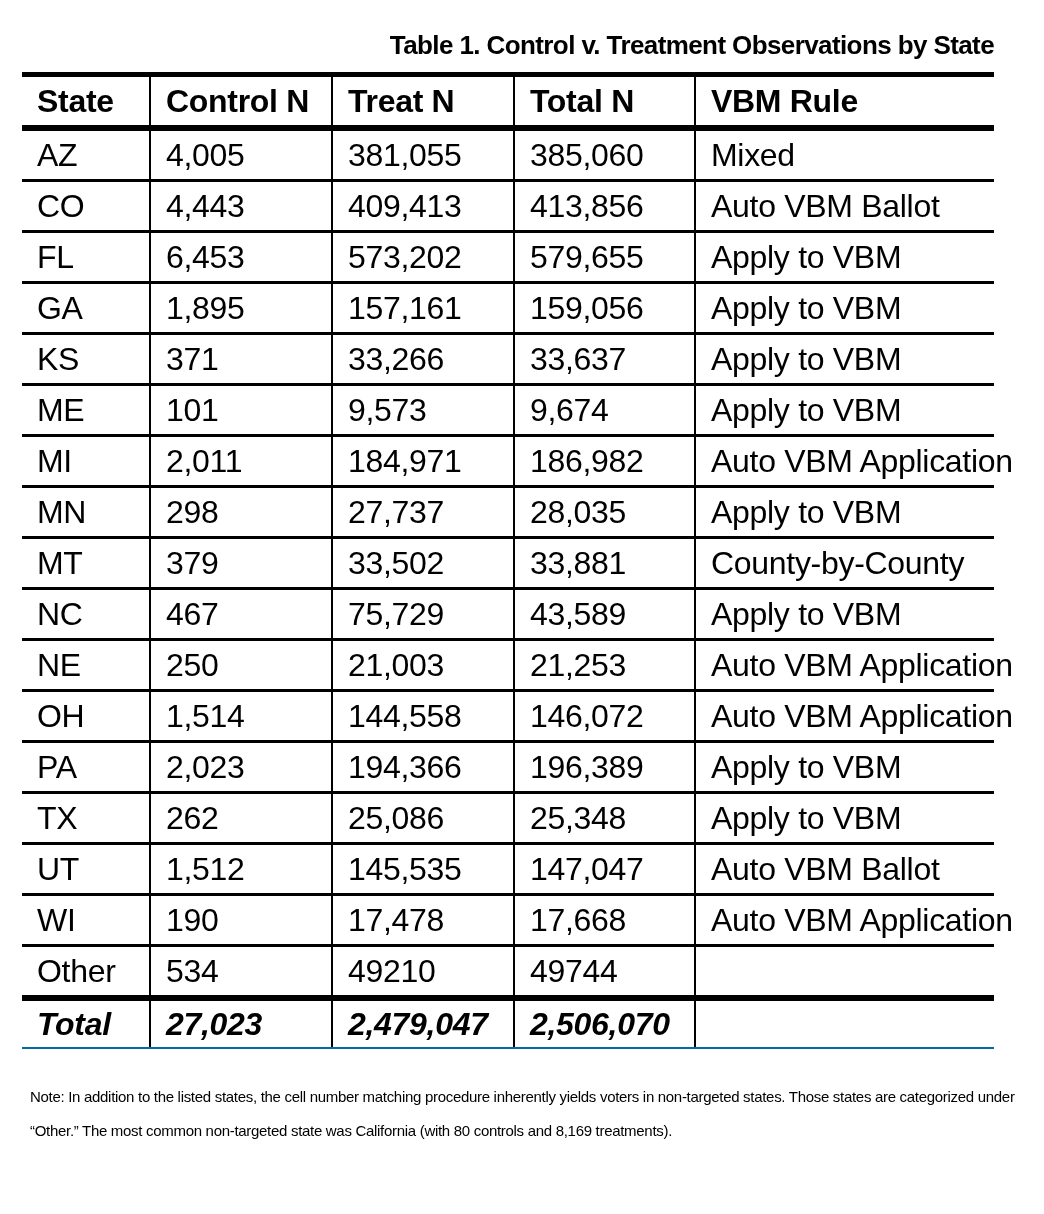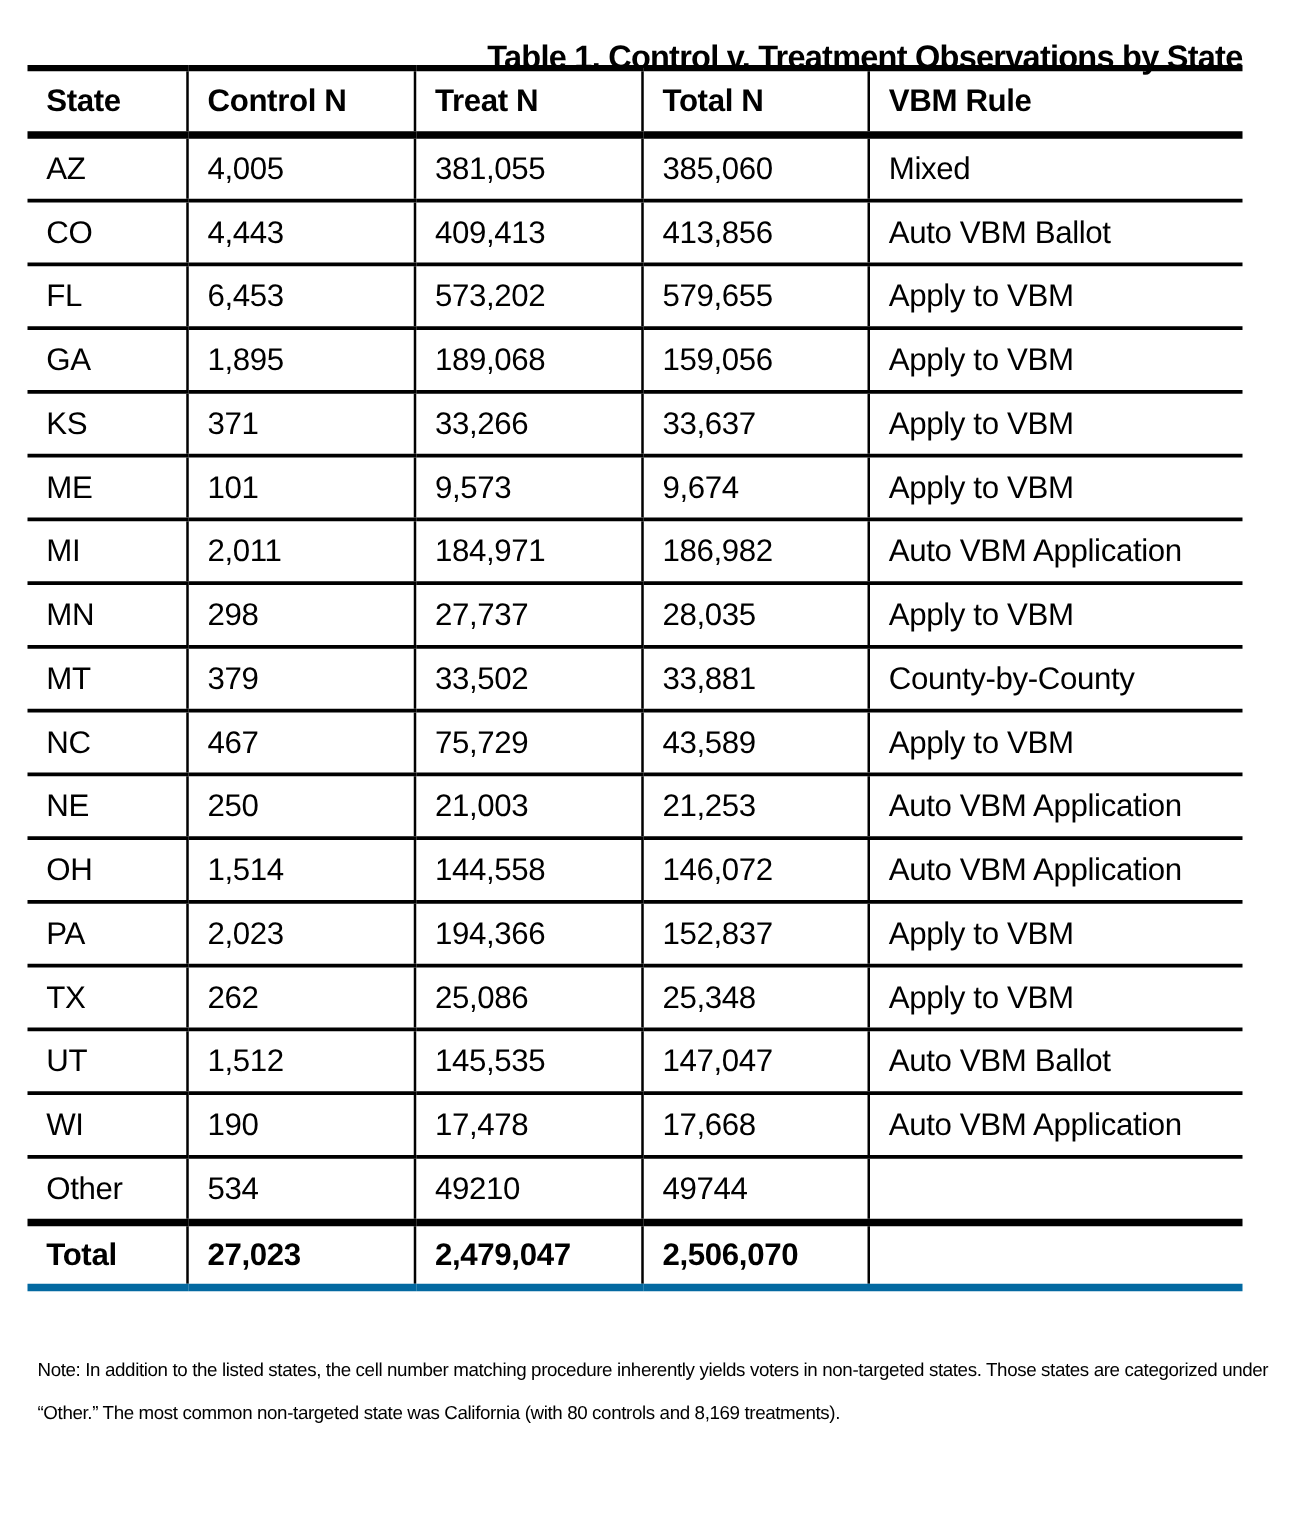--- a/index.html
+++ b/index.html
@@ -1,28 +1,28 @@
 <!DOCTYPE html>
 <html><head>
 <meta charset="utf-8">
 <style>
   html, body { margin: 0; padding: 0; background: #ffffff; }
   body { width: 1044px; height: 1214px; position: relative; font-family: "Liberation Sans", sans-serif; color: #000; }
   .title { position: absolute; left: 22px; width: 972px; top: 30px; text-align: right; font-weight: bold; font-size: 26px; letter-spacing: -0.6px; }
-  table.tbl { position: absolute; left: 22px; top: 52px; width: 972px; border-collapse: collapse; table-layout: fixed; font-size: 25px; letter-spacing: -0.3px; }
+  table.tbl { position: absolute; left: 22px; top: 72px; width: 972px; border-collapse: collapse; table-layout: fixed; font-size: 32px; letter-spacing: -0.3px; }
   table.tbl col.c0 { width: 128px; }
   table.tbl col.c1 { width: 182px; }
   table.tbl col.c2 { width: 182px; }
   table.tbl col.c3 { width: 181px; }
   table.tbl col.c4 { width: 299px; }
   table.tbl td, table.tbl th { height: 48px; padding: 0 0 0 15px; text-align: left; vertical-align: middle; border-bottom: 3px solid #000; border-left: 2px solid #000; white-space: nowrap; font-weight: normal; }
   table.tbl td:first-child, table.tbl th:first-child { border-left: none; }
   table.tbl thead tr th { border-top: 5px solid #000; border-bottom: 6px solid #000; font-weight: bold; height: 48px; }
   table.tbl tr.other-row td { border-bottom: 6px solid #000; }
-  table.tbl tr.total-row td { font-weight: bold; border-bottom: 6px solid #0369a1; height: 46px; }
+  table.tbl tr.total-row td { font-weight: bold; border-bottom: 2px solid #0369a1; height: 46px; font-style: italic; }
   .note { position: absolute; left: 30px; top: 1080px; width: 990px; font-size: 15px; line-height: 34px; letter-spacing: -0.3px; }
 </style>
 </head>
 <body>
 
 <div class="title">Table 1. Control v. Treatment Observations by State</div>
 
 <table class="tbl">
   <colgroup>
       <col class="c0">
@@ -58,21 +58,21 @@
       <tr>
         <td>FL</td>
         <td>6,453</td>
         <td>573,202</td>
         <td>579,655</td>
         <td>Apply to VBM</td>
       </tr>
       <tr>
         <td>GA</td>
         <td>1,895</td>
-        <td>189,068</td>
+        <td>157,161</td>
         <td>159,056</td>
         <td>Apply to VBM</td>
       </tr>
       <tr>
         <td>KS</td>
         <td>371</td>
         <td>33,266</td>
         <td>33,637</td>
         <td>Apply to VBM</td>
       </tr>
@@ -122,21 +122,21 @@
         <td>OH</td>
         <td>1,514</td>
         <td>144,558</td>
         <td>146,072</td>
         <td>Auto VBM Application</td>
       </tr>
       <tr>
         <td>PA</td>
         <td>2,023</td>
         <td>194,366</td>
-        <td>152,837</td>
+        <td>196,389</td>
         <td>Apply to VBM</td>
       </tr>
       <tr>
         <td>TX</td>
         <td>262</td>
         <td>25,086</td>
         <td>25,348</td>
         <td>Apply to VBM</td>
       </tr>
       <tr>

